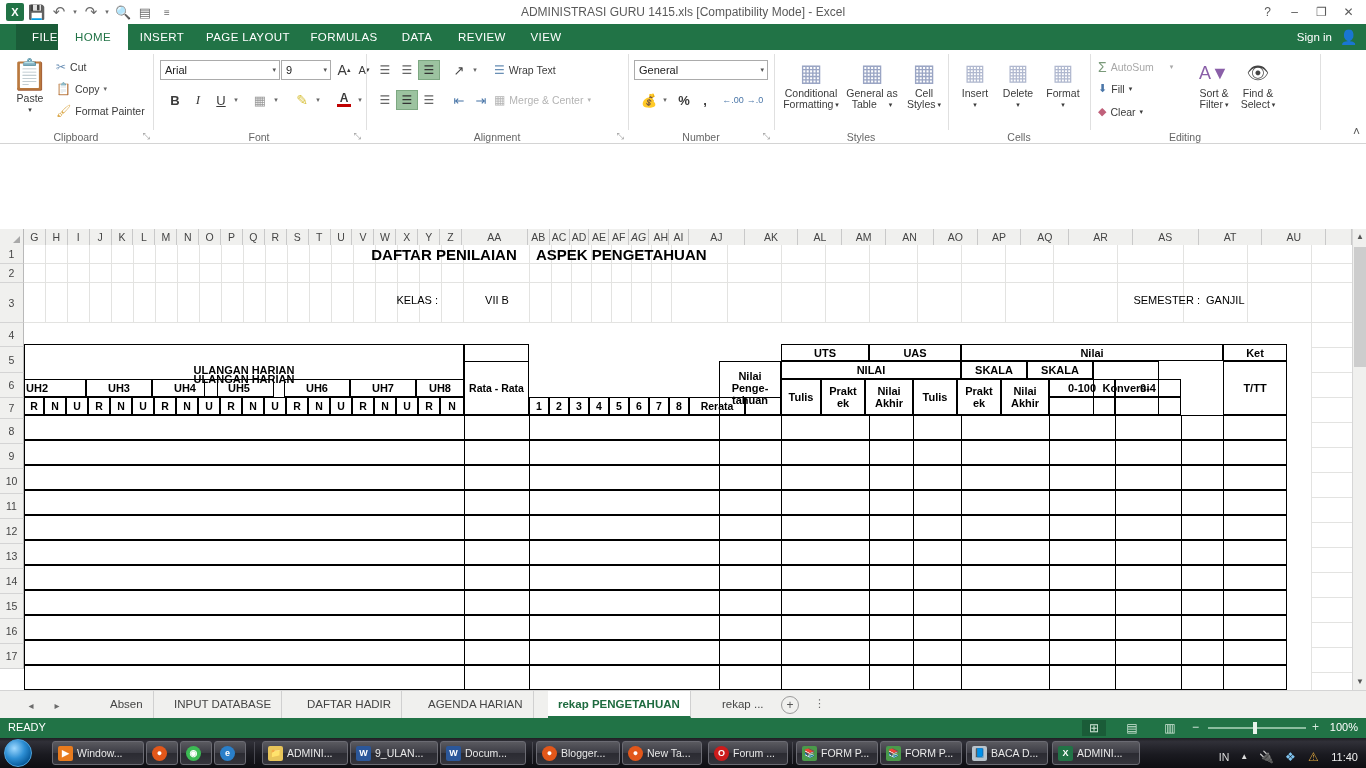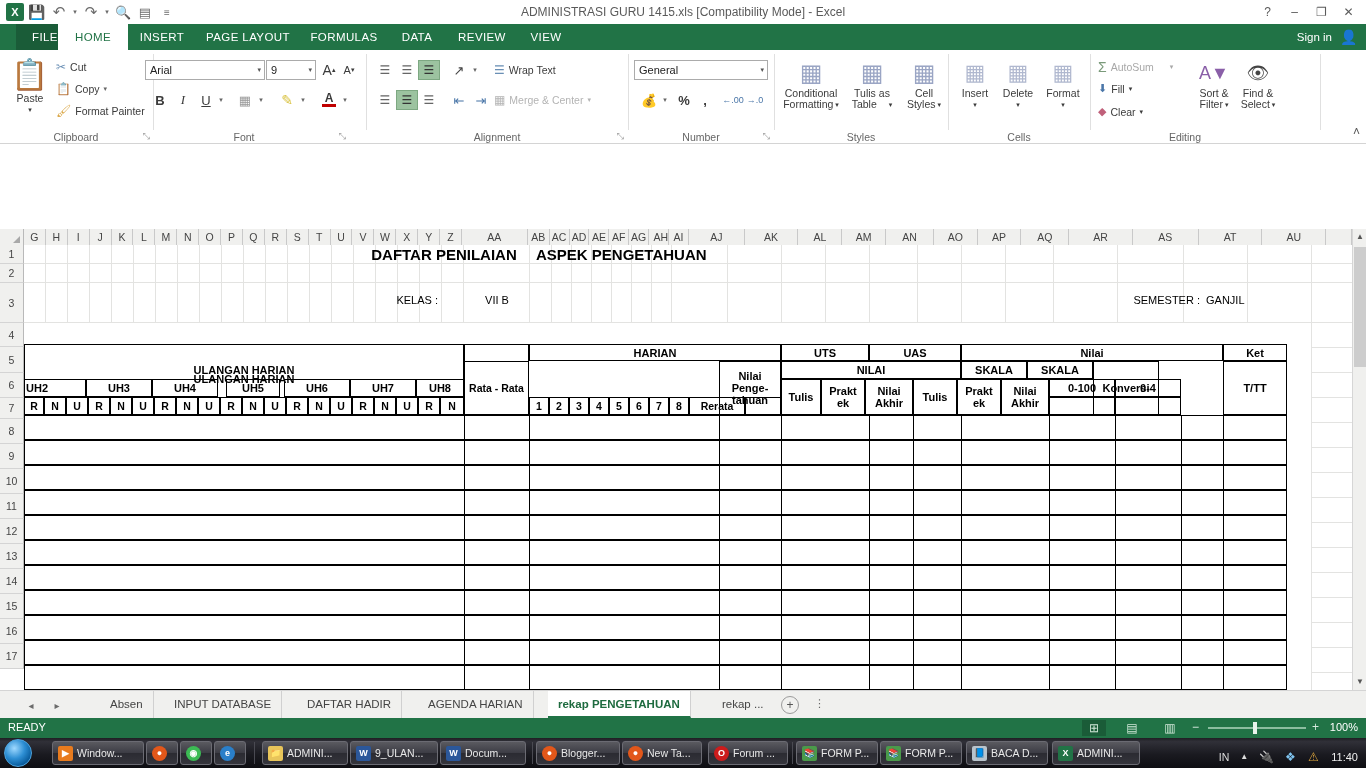--- a/index.html
+++ b/index.html
@@ -338,21 +338,21 @@
     </div>
     <div class="btn-sm" style="left:56px;top:54px;">
       <span class="ico" style="color:#d9a441;font-size:12px;">🖌</span>
       <span>Format Painter</span>
     </div>
     <div class="grp-label">Clipboard</div>
     <div class="dlg-launch">⤡</div>
   </div>
   <div class="grp-div" style="left:153px;"></div>
 
-  <div class="grp" style="left:140px;width:208px;">
+  <div class="grp" style="left:155px;width:208px;">
     <div class="combo" style="left:5px;top:10px;width:120px;height:20px;">
       <span>Arial</span>
       <span class="arr">▾</span>
     </div>
     <div class="combo" style="left:126px;top:10px;width:50px;height:20px;">
       <span>9</span>
       <span class="arr">▾</span>
     </div>
     <div class="fbtn" style="left:180px;top:10px;width:18px;height:20px;">
       <span style="font-size:14px;">A</span>
@@ -429,21 +429,21 @@
     <div class="btn-lg" style="left:4px;top:8px;width:62px;">
       <span class="ico" style="font-size:24px;line-height:30px;color:#9aa5c4;">▦</span>
       <span>Conditional</span>
       <span style="display:flex;gap:2px;align-items:center;">
         <span>Formatting</span>
         <span style="font-size:7px;">▾</span>
       </span>
     </div>
     <div class="btn-lg" style="left:68px;top:8px;width:56px;">
       <span class="ico" style="font-size:24px;line-height:30px;color:#9aa5c4;">▦</span>
-      <span>Tulis as</span>
+      <span>General as</span>
       <span style="display:flex;gap:12px;align-items:center;">
         <span>Table</span>
         <span style="font-size:7px;">▾</span>
       </span>
     </div>
     <div class="btn-lg" style="left:126px;top:8px;width:44px;">
       <span class="ico" style="font-size:24px;line-height:30px;color:#9aa5c4;">▦</span>
       <span>Cell</span>
       <span style="display:flex;gap:2px;align-items:center;">
         <span>Styles</span>
@@ -549,21 +549,21 @@
     <div class="ch" style="width:22px;">W</div>
     <div class="ch" style="width:22px;">X</div>
     <div class="ch" style="width:22px;">Y</div>
     <div class="ch" style="width:22px;">Z</div>
     <div class="ch" style="width:66px;">AA</div>
     <div class="ch" style="width:22px;">AB</div>
     <div class="ch" style="width:20px;">AC</div>
     <div class="ch" style="width:20px;">AD</div>
     <div class="ch" style="width:20px;">AE</div>
     <div class="ch" style="width:20px;">AF</div>
-    <div class="ch" style="width:20px;">AG</div>
+    <div class="ch" style="width:20px;font-style:italic;">AG</div>
     <div class="ch" style="width:20px;text-align:right;">AH</div>
     <div class="ch" style="width:20px;">AI</div>
     <div class="ch" style="width:56px;">AJ</div>
     <div class="ch" style="width:54px;">AK</div>
     <div class="ch" style="width:44px;">AL</div>
     <div class="ch" style="width:44px;">AM</div>
     <div class="ch" style="width:48px;">AN</div>
     <div class="ch" style="width:44px;">AO</div>
     <div class="ch" style="width:44px;">AP</div>
     <div class="ch" style="width:48px;">AQ</div>
@@ -657,21 +657,20 @@
     <div class="cell b" style="left:330px;top:0px;width:180px;height:18px;font-size:15px;">DAFTAR PENILAIAN</div>
     <div class="cell b" style="left:512px;top:0px;width:200px;height:18px;font-size:15px;text-align:left;justify-content:flex-start;">ASPEK PENGETAHUAN</div>
 
     <div class="cell" style="left:352px;top:42px;width:68px;height:26px;justify-content:flex-end;padding-right:6px;">KELAS :</div>
     <div class="cell" style="left:442px;top:42px;width:62px;height:26px;">VII B</div>
     <div class="cell" style="left:1020px;top:42px;width:160px;height:26px;justify-content:flex-end;padding-right:4px;">SEMESTER :</div>
     <div class="cell" style="left:1182px;top:42px;width:62px;height:26px;justify-content:flex-start;">GANJIL</div>
 
     <div class="cell bdr b" style="left:0px;top:99px;width:440px;height:35px;border-bottom:none;"></div>
     <div class="cell bdr b" style="left:440px;top:99px;width:65px;height:35px;border-bottom:none;"></div>
-    <div class="cell bdr b" style="left:505px;top:99px;width:252px;height:17px;">HARIAN</div>
     <div class="cell bdr b" style="left:757px;top:99px;width:88px;height:17px;">UTS</div>
     <div class="cell bdr b" style="left:845px;top:99px;width:92px;height:17px;">UAS</div>
     <div class="cell bdr b" style="left:937px;top:99px;width:262px;height:17px;">Nilai</div>
     <div class="cell bdr b" style="left:1199px;top:99px;width:64px;height:17px;">Ket</div>
 
     <div class="cell bdr b" style="left:0px;top:116px;width:440px;height:36px;border-top:none;border-bottom:none;" style2="">ULANGAN HARIAN</div>
     <div class="cell bdr b" style="left:695px;top:116px;width:62px;height:54px;flex-direction:column;line-height:12px;">
       <span>Nilai</span>
       <span>Penge-</span>
       <span>tahuan</span>
@@ -680,21 +679,21 @@
     <div class="cell bdr b" style="left:937px;top:116px;width:66px;height:18px;">SKALA</div>
     <div class="cell bdr b" style="left:1003px;top:116px;width:66px;height:18px;">SKALA</div>
     <div class="cell bdr b" style="left:1069px;top:116px;width:66px;height:54px;">Konversi</div>
     <div class="cell bdr b" style="left:1199px;top:116px;width:64px;height:54px;">T/TT</div>
 
     <div class="cell bdr b" style="left:440px;top:116px;width:65px;height:54px;font-size:10.5px;">Rata - Rata</div>
 
     <div class="cell bdr b" style="left:0px;top:134px;width:62px;height:18px;justify-content:flex-start;padding-left:1px;">UH2</div>
     <div class="cell bdr b" style="left:62px;top:134px;width:66px;height:18px;">UH3</div>
     <div class="cell bdr b" style="left:128px;top:134px;width:66px;height:18px;">UH4</div>
-    <div class="cell bdr b" style="left:202px;top:134px;width:54px;height:18px;">UH5</div>
+    <div class="cell bdr b" style="left:180px;top:134px;width:70px;height:18px;">UH5</div>
     <div class="cell bdr b" style="left:260px;top:134px;width:66px;height:18px;">UH6</div>
     <div class="cell bdr b" style="left:326px;top:134px;width:66px;height:18px;">UH7</div>
     <div class="cell bdr b" style="left:392px;top:134px;width:48px;height:18px;">UH8</div>
 
     <div class="cell bdr b" style="left:757px;top:134px;width:40px;height:36px;">Tulis</div>
     <div class="cell bdr b" style="left:797px;top:134px;width:44px;height:36px;flex-direction:column;line-height:12px;">
       <span>Prakt</span>
       <span>ek</span>
     </div>
     <div class="cell bdr b" style="left:841px;top:134px;width:48px;height:36px;flex-direction:column;line-height:12px;">

